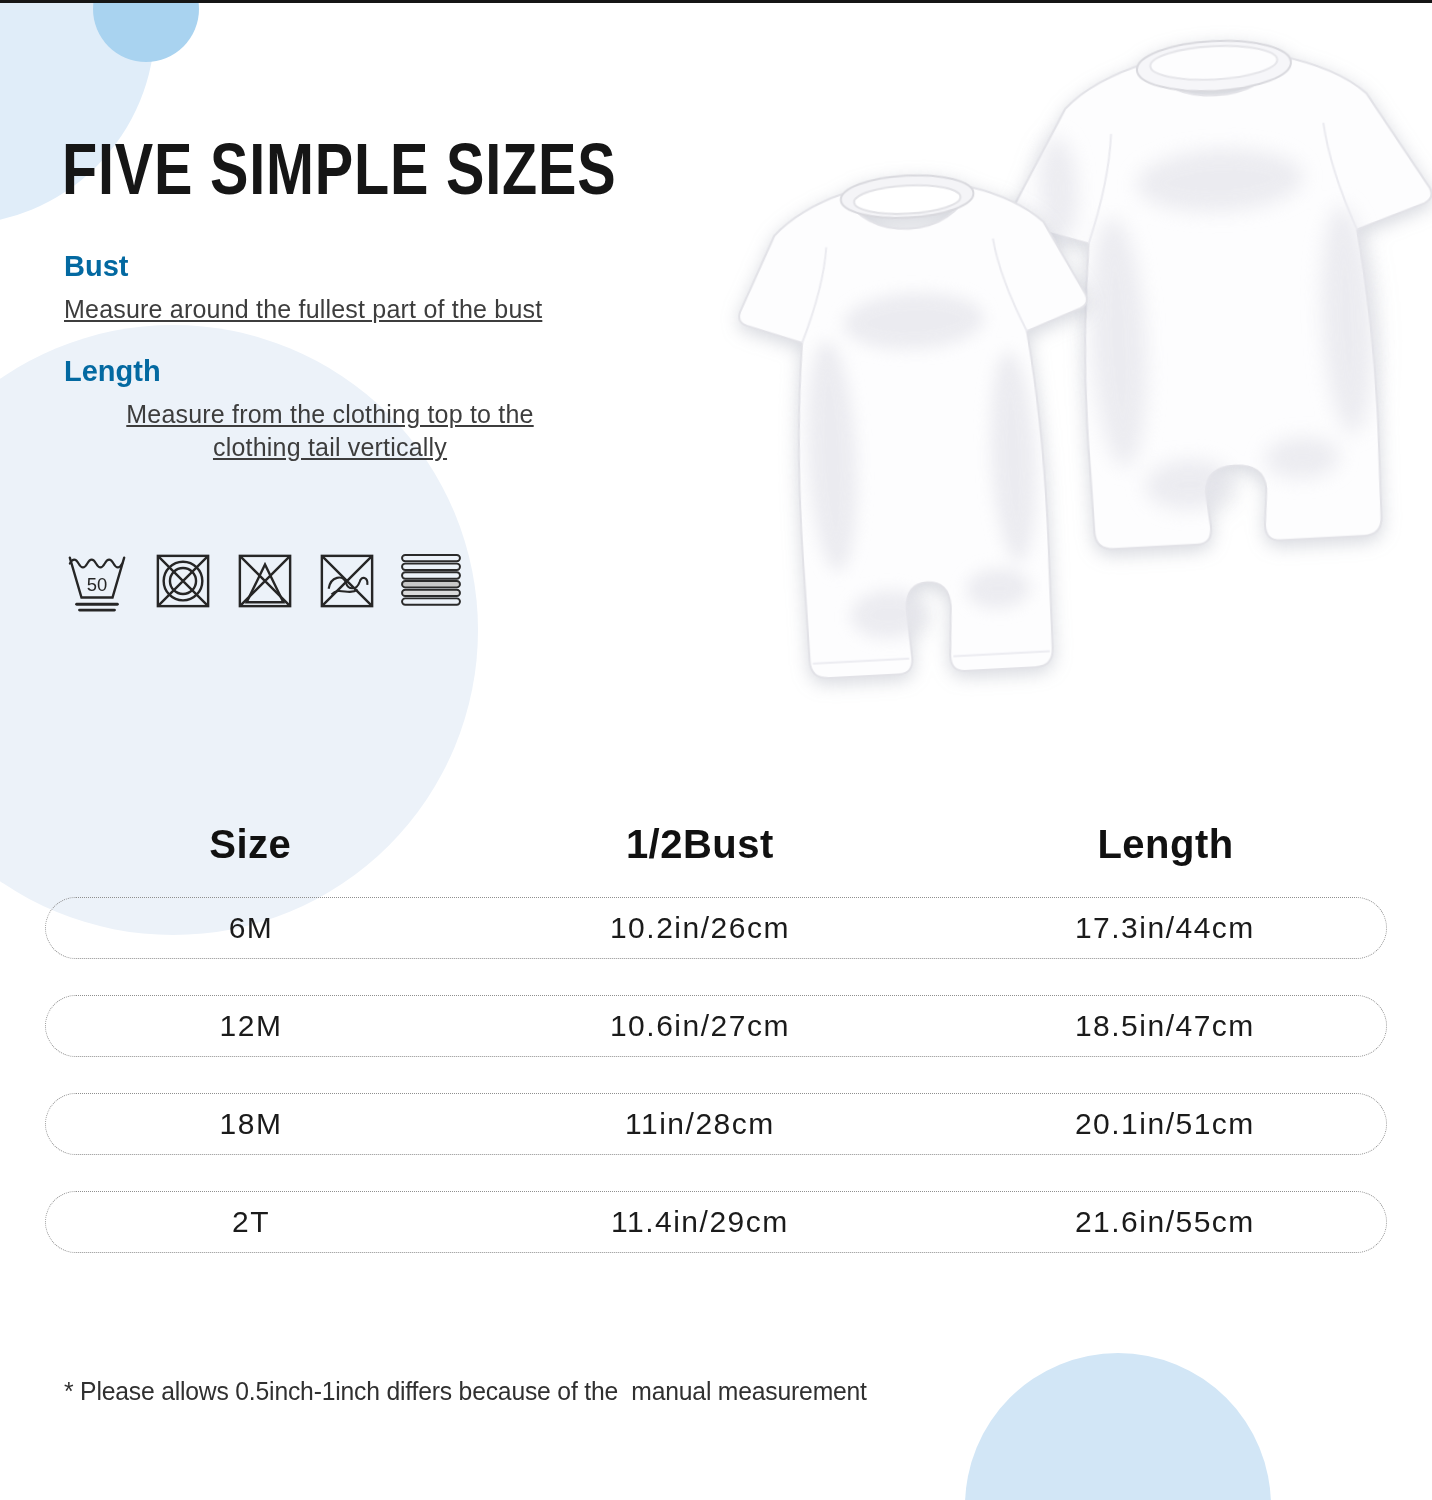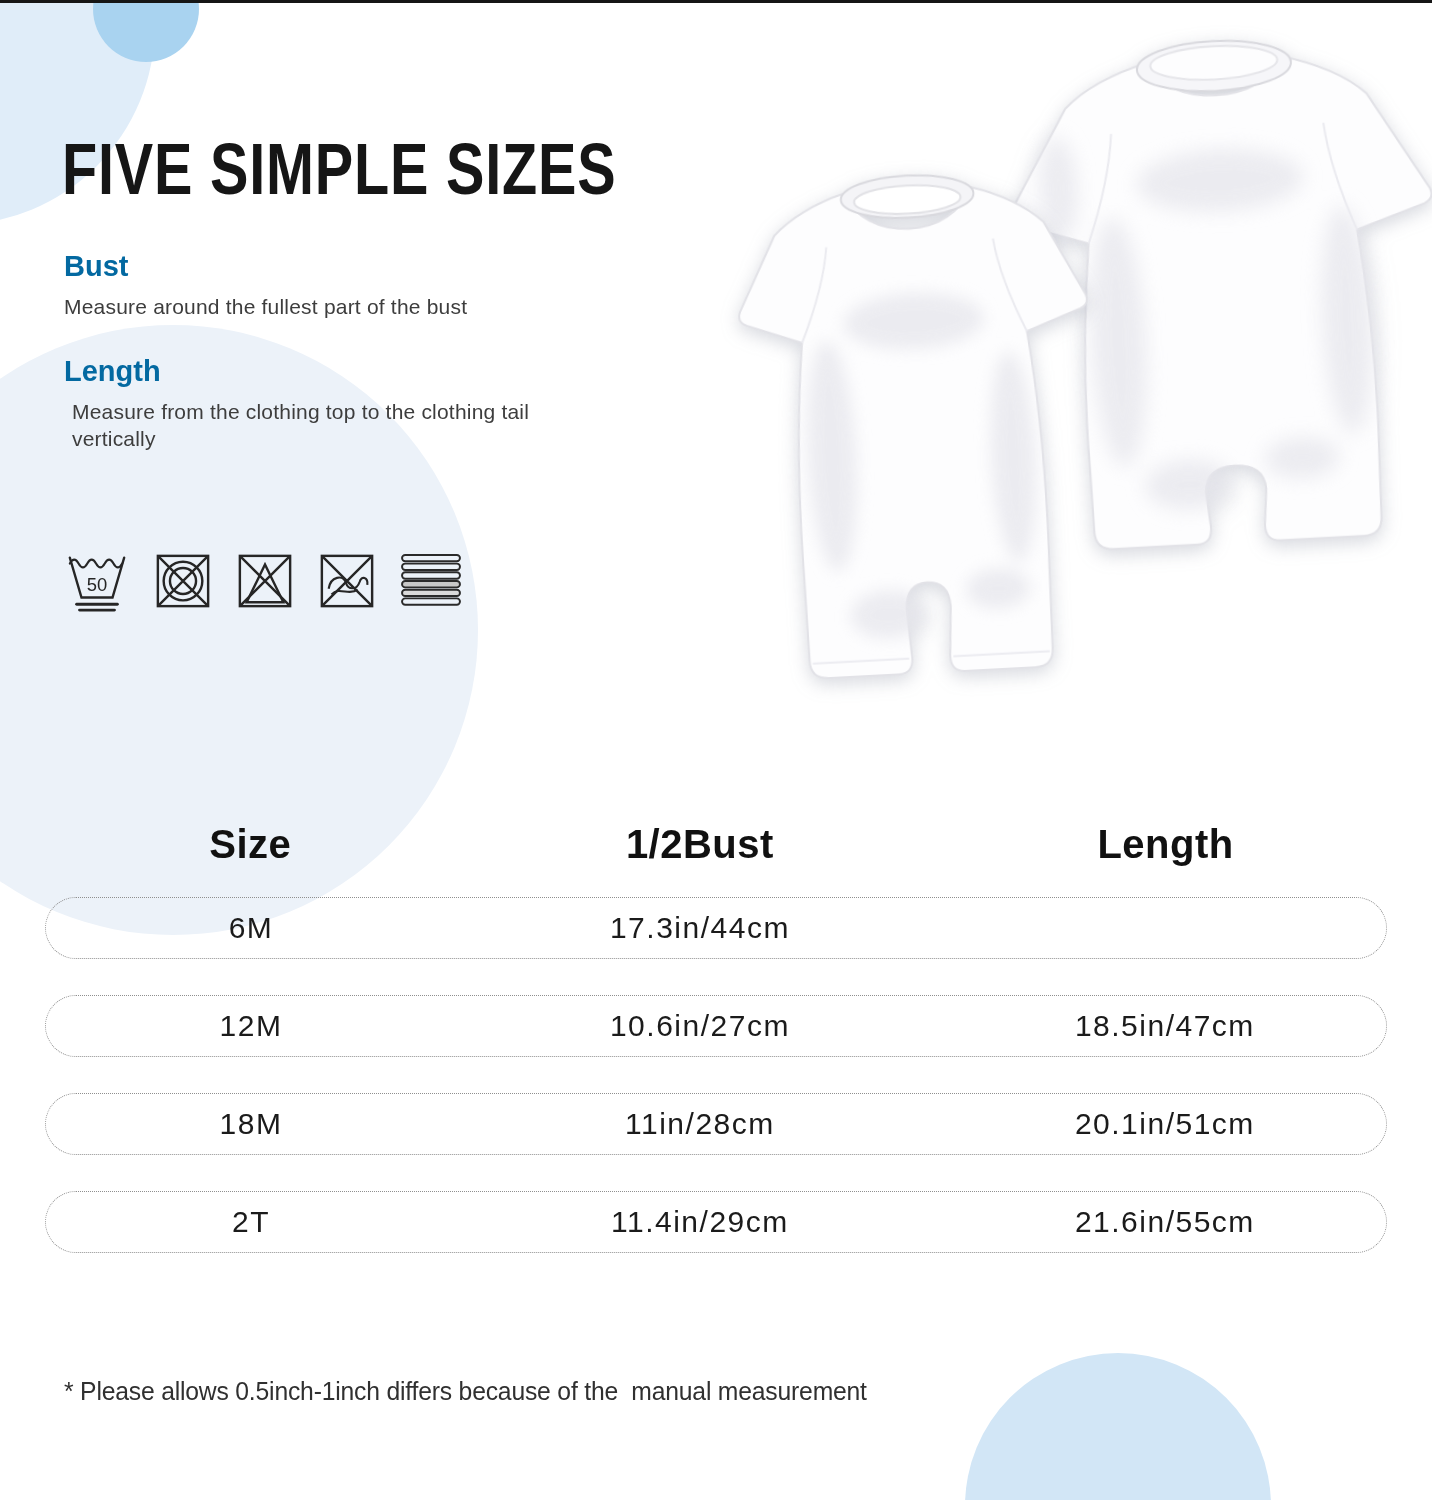--- a/index.html
+++ b/index.html
@@ -16,23 +16,23 @@
 
   .content{position:absolute;z-index:1;}
 
   .title{
     left:62px;top:128px;font-size:72px;font-weight:800;letter-spacing:1px;
     color:#161616;transform:scaleX(0.80);transform-origin:0 50%;white-space:nowrap;
   }
   .term{font-size:29px;font-weight:700;color:#0369a1;}
   .term-bust{left:64px;top:250px;}
   .term-length{left:64px;top:355px;}
-  .desc{font-size:21px;color:#3d3d3d;line-height:1.3;letter-spacing:0.2px;}
+  .desc{font-size:25px;color:#3d3d3d;line-height:1.3;letter-spacing:0.2px;text-decoration:underline;}
   .desc-bust{left:64px;top:293px;width:600px;}
-  .desc-length{left:72px;top:398px;width:500px;}
+  .desc-length{left:80px;top:398px;width:500px;text-align:center;}
 
   .care-row{left:64px;top:549px;display:flex;align-items:center;gap:24px;justify-content:flex-end;}
   .care-row svg{display:block;}
 
   .romper{position:absolute;z-index:1;filter:drop-shadow(0px 5px 9px rgba(110,120,140,0.28));}
   .romper-back{left:1003px;top:24px;width:448px;transform:rotate(-3deg);}
   .romper-front{left:739px;top:150px;width:362px;transform:rotate(-3deg);}
 
   .table-head{
     left:45px;top:822px;width:1342px;display:grid;
@@ -157,20 +157,21 @@
 
   <div class="content table-head">
     <span>Size</span>
     <span>1/2Bust</span>
     <span>Length</span>
   </div>
 
   <div class="content pills">
     <div class="pill">
       <span>6M</span>
+      <span>10.2in/26cm</span>
       <span>17.3in/44cm</span>
     </div>
     <div class="pill">
       <span>12M</span>
       <span>10.6in/27cm</span>
       <span>18.5in/47cm</span>
     </div>
     <div class="pill">
       <span>18M</span>
       <span>11in/28cm</span>

